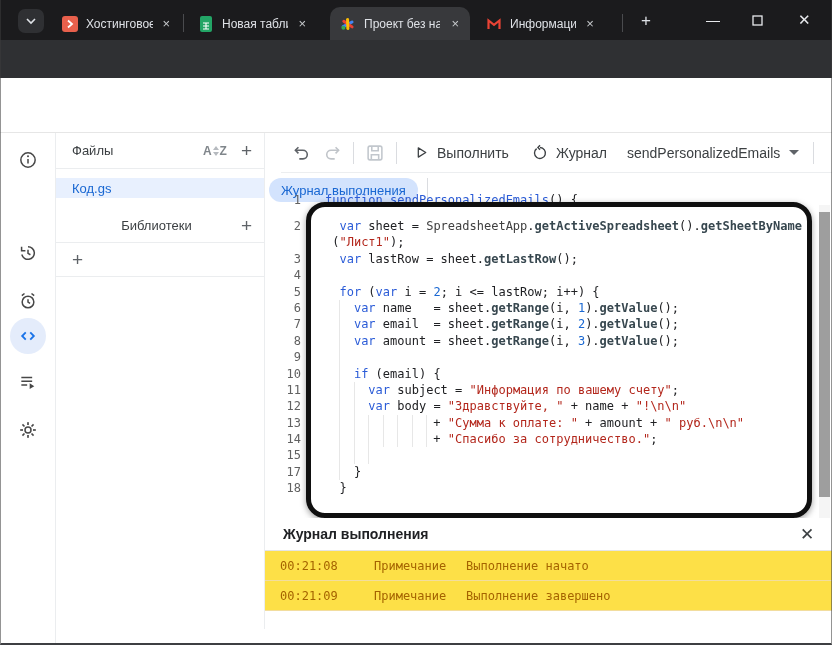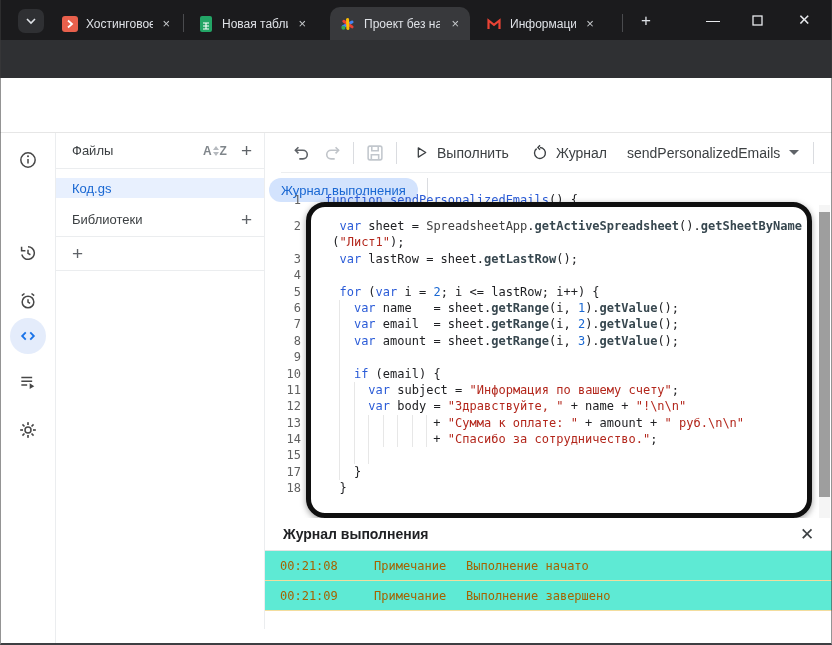--- a/index.html
+++ b/index.html
@@ -74,21 +74,21 @@
   .azarrows i { width:0; height:0; border-left:3px solid transparent; border-right:3px solid transparent; }
   .az-up { border-bottom:4px solid #b6babf; }
   .az-dn { border-top:4px solid #b6babf; }
   .plus { color:#5f6368; font-size:19px; font-weight:400; line-height:1; }
   .frow { height:20px; display:flex; align-items:center; padding:0 12px 0 16px; margin-top:9px; }
   .frow.sel { background:#e8f0fe; color:#1967d2; }
   .fsec { height:34px; display:flex; align-items:center; padding:0 12px 0 16px;
     border-top:1px solid #ebedef; }
   .fsec .lbl { flex:1; }
   .fsec:first-of-type { border-top:none; }
-  .fsecwrap { margin-top:4px; border-bottom:1px solid #ebedef; }
+  .fsecwrap { margin-top:10px; border-bottom:1px solid #ebedef;text-align:center; }
   .fsec + .fsec { border-top:1px solid #ebedef; }
 
   .editor { position:absolute; left:265px; top:133px; right:0; bottom:0; background:#fff; }
   .edbar { position:absolute; left:16px; top:0; right:0; height:40px; display:flex; align-items:center;
     gap:10px; padding-left:10px; border-bottom:1px solid #eceef0; color:#3c4043; font-size:14px; }
   .edsep { width:1px; height:22px; background:#dadce0; }
   .edbtn { display:flex; align-items:center; gap:7px; padding:0 6px; }
   .fnsel { display:flex; align-items:center; gap:9px; padding:0 4px; }
   .fnsel .caret { border-top-color:#5f6368; }
   .logtab { position:absolute; left:4px; top:45px; height:24px; background:#d3e3fd; color:#1967d2;
@@ -112,21 +112,21 @@
 
   .anno { position:absolute; left:41px; top:69px; width:506px; height:316px; border:5px solid #0f0f0f;
     border-radius:19px; box-shadow:0 2px 6px rgba(0,0,0,.38); pointer-events:none; z-index:5; }
 
   
   .logpanel { position:absolute; left:0; right:0; top:385px; bottom:0; background:#fff; z-index:6; }
   .lphead { height:33px; display:flex; align-items:center; padding:0 14px 0 18px;
     border-bottom:1px solid #e4e4e4; }
   .lphead .t { flex:1; font-size:14px; font-weight:bold; color:#202124; }
   .lpx { color:#3c4043; font-size:17px; width:22px; text-align:center; }
-  .lrow { height:30px; display:flex; align-items:center; background:#5eead4;
+  .lrow { height:30px; display:flex; align-items:center; background:#fde047;
     border-bottom:1px solid #f2dd9e; font-family:"DejaVu Sans Mono", monospace; font-size:12px;
     color:#a56300; padding-left:15px; }
   .lrow .lt { width:80px; }
   .lrow .lk { width:92px; margin-left:14px; }
   svg { display:block; }
 </style>
 </head>
 <body>
 
 <div id="win">

